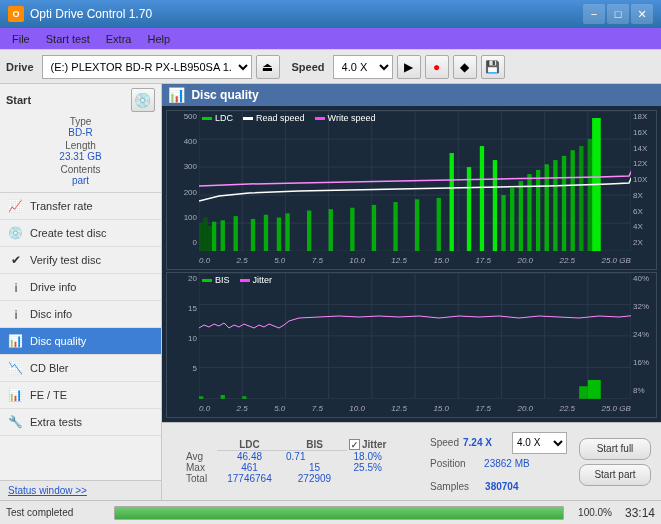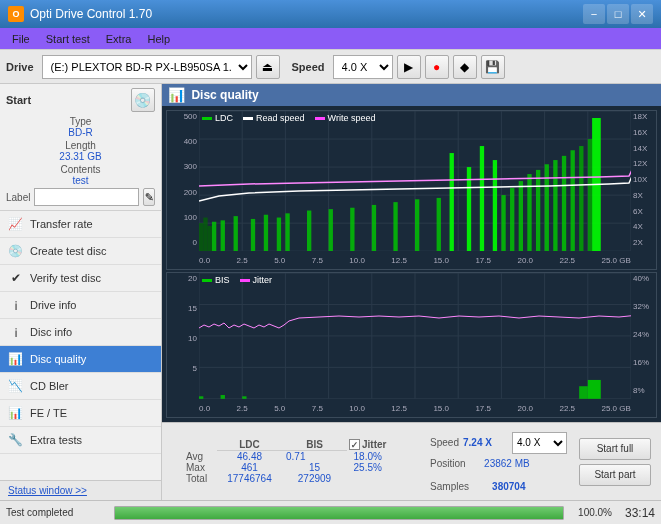--- a/index.html
+++ b/index.html
@@ -60,32 +60,32 @@
     .legend-item { display: flex; align-items: center; gap: 3px; font-size: 9px; color: white; }
     .legend-dot { width: 10px; height: 3px; }
     
     .chart-svg { width: 100%; height: 100%; }
     
     .y-axis-left { position: absolute; left: 0; top: 0; bottom: 20px; width: 32px; display: flex; flex-direction: column; justify-content: space-between; padding: 2px 2px; }
     .y-axis-right { position: absolute; right: 0; top: 0; bottom: 20px; width: 25px; display: flex; flex-direction: column; justify-content: space-between; padding: 2px 0; }
     .axis-label { font-size: 8px; color: #aab; text-align: right; line-height: 1; }
     .axis-label-r { font-size: 8px; color: #aab; text-align: left; line-height: 1; padding-left: 2px; }
     .x-axis { position: absolute; bottom: 0; left: 32px; right: 25px; height: 18px; display: flex; justify-content: space-between; align-items: center; }
-    .x-label { font-size: 8px; color: #aab; }
+    .x-label { font-size: 8px; color: #aab; font-style: italic; }
 
     
     .statusbar { height: 24px; background: #e8e8e8; border-top: 1px solid #c0c0c0; display: flex; align-items: center; padding: 0 6px; gap: 8px; }
     .status-text { font-size: 10px; color: #333; width: 100px; }
     .progress-bar { flex: 1; height: 14px; background: #c0c0c0; border: 1px solid #aaa; border-radius: 1px; overflow: hidden; }
     .progress-fill { height: 100%; background: linear-gradient(to bottom, #70cc70, #40aa40); }
     .progress-text { font-size: 10px; color: #333; width: 40px; text-align: right; }
     .time-text { font-size: 12px; color: #333; width: 35px; text-align: right; }
 
     .btns-col { display: flex; flex-direction: column; gap: 4px; padding: 4px; }
-    .action-btn { width: 72px; height: 22px; border: 1px solid #aaa; background: linear-gradient(to bottom, #f8f8f8, #e0e0e0); cursor: pointer; font-size: 10px; border-radius: 2px; color: #333; }
+    .action-btn { width: 72px; height: 22px; border: 1px solid #aaa; background: linear-gradient(to bottom, #f8f8f8, #e0e0e0); cursor: pointer; font-size: 10px; border-radius: 8px; color: #333; }
     
     .speed-dropdown { height: 22px; border: 1px solid #aaa; background: white; font-size: 10px; width: 55px; }
 
     
     .grid-line-h { stroke: #2a3a4a; stroke-width: 1; }
     .grid-line-v { stroke: #2a3a4a; stroke-width: 1; }
   </style>
 </head>
 <body>
 
@@ -135,26 +135,21 @@
       <div class="disc-info-row">
         <span class="disc-info-key">Type</span>
         <span class="disc-info-val">BD-R</span>
       </div>
       <div class="disc-info-row">
         <span class="disc-info-key">Length</span>
         <span class="disc-info-val">23.31 GB</span>
       </div>
       <div class="disc-info-row">
         <span class="disc-info-key">Contents</span>
-        <span class="disc-info-val">test</span>
-      </div>
-      <div class="label-row">
-        <span class="disc-info-key">Label</span>
-        <input class="label-input" type="text" style="">
-        <button class="label-btn">✎</button>
+        <span class="disc-info-val">part</span>
       </div>
     </div>
 
     <div class="sidebar-menu">
       <div class="sidebar-item">
         <span class="si-icon">📈</span>
         <span>Transfer rate</span>
       </div>
       <div class="sidebar-item">
         <span class="si-icon">💿</span>
@@ -433,21 +428,21 @@
             <span style="color:#555;">Speed</span>
             <span style="color:#2255cc; font-weight:bold; width:45px;">7.24 X</span>
             <select class="speed-dropdown">
               <option>4.0 X</option>
             </select>
           </div>
           <div style="display: flex; gap: 4px; align-items: center;">
             <span style="color:#555; width:50px;">Position</span>
             <span style="color:#2255cc; font-weight:normal;">23862 MB</span>
           </div>
-          <div style="display: flex; gap: 12px; align-items: center; margin-top: 8px;">
+          <div style="display: flex; gap: 5px; align-items: center; margin-top: 8px;">
             <span style="color:#555; width:50px;">Samples</span>
             <span style="color:#2255cc; font-weight:bold;">380704</span>
           </div>
         </div>
         <div class="btns-col">
           <button class="action-btn">Start full</button>
           <button class="action-btn">Start part</button>
         </div>
       </div>
     </div>

